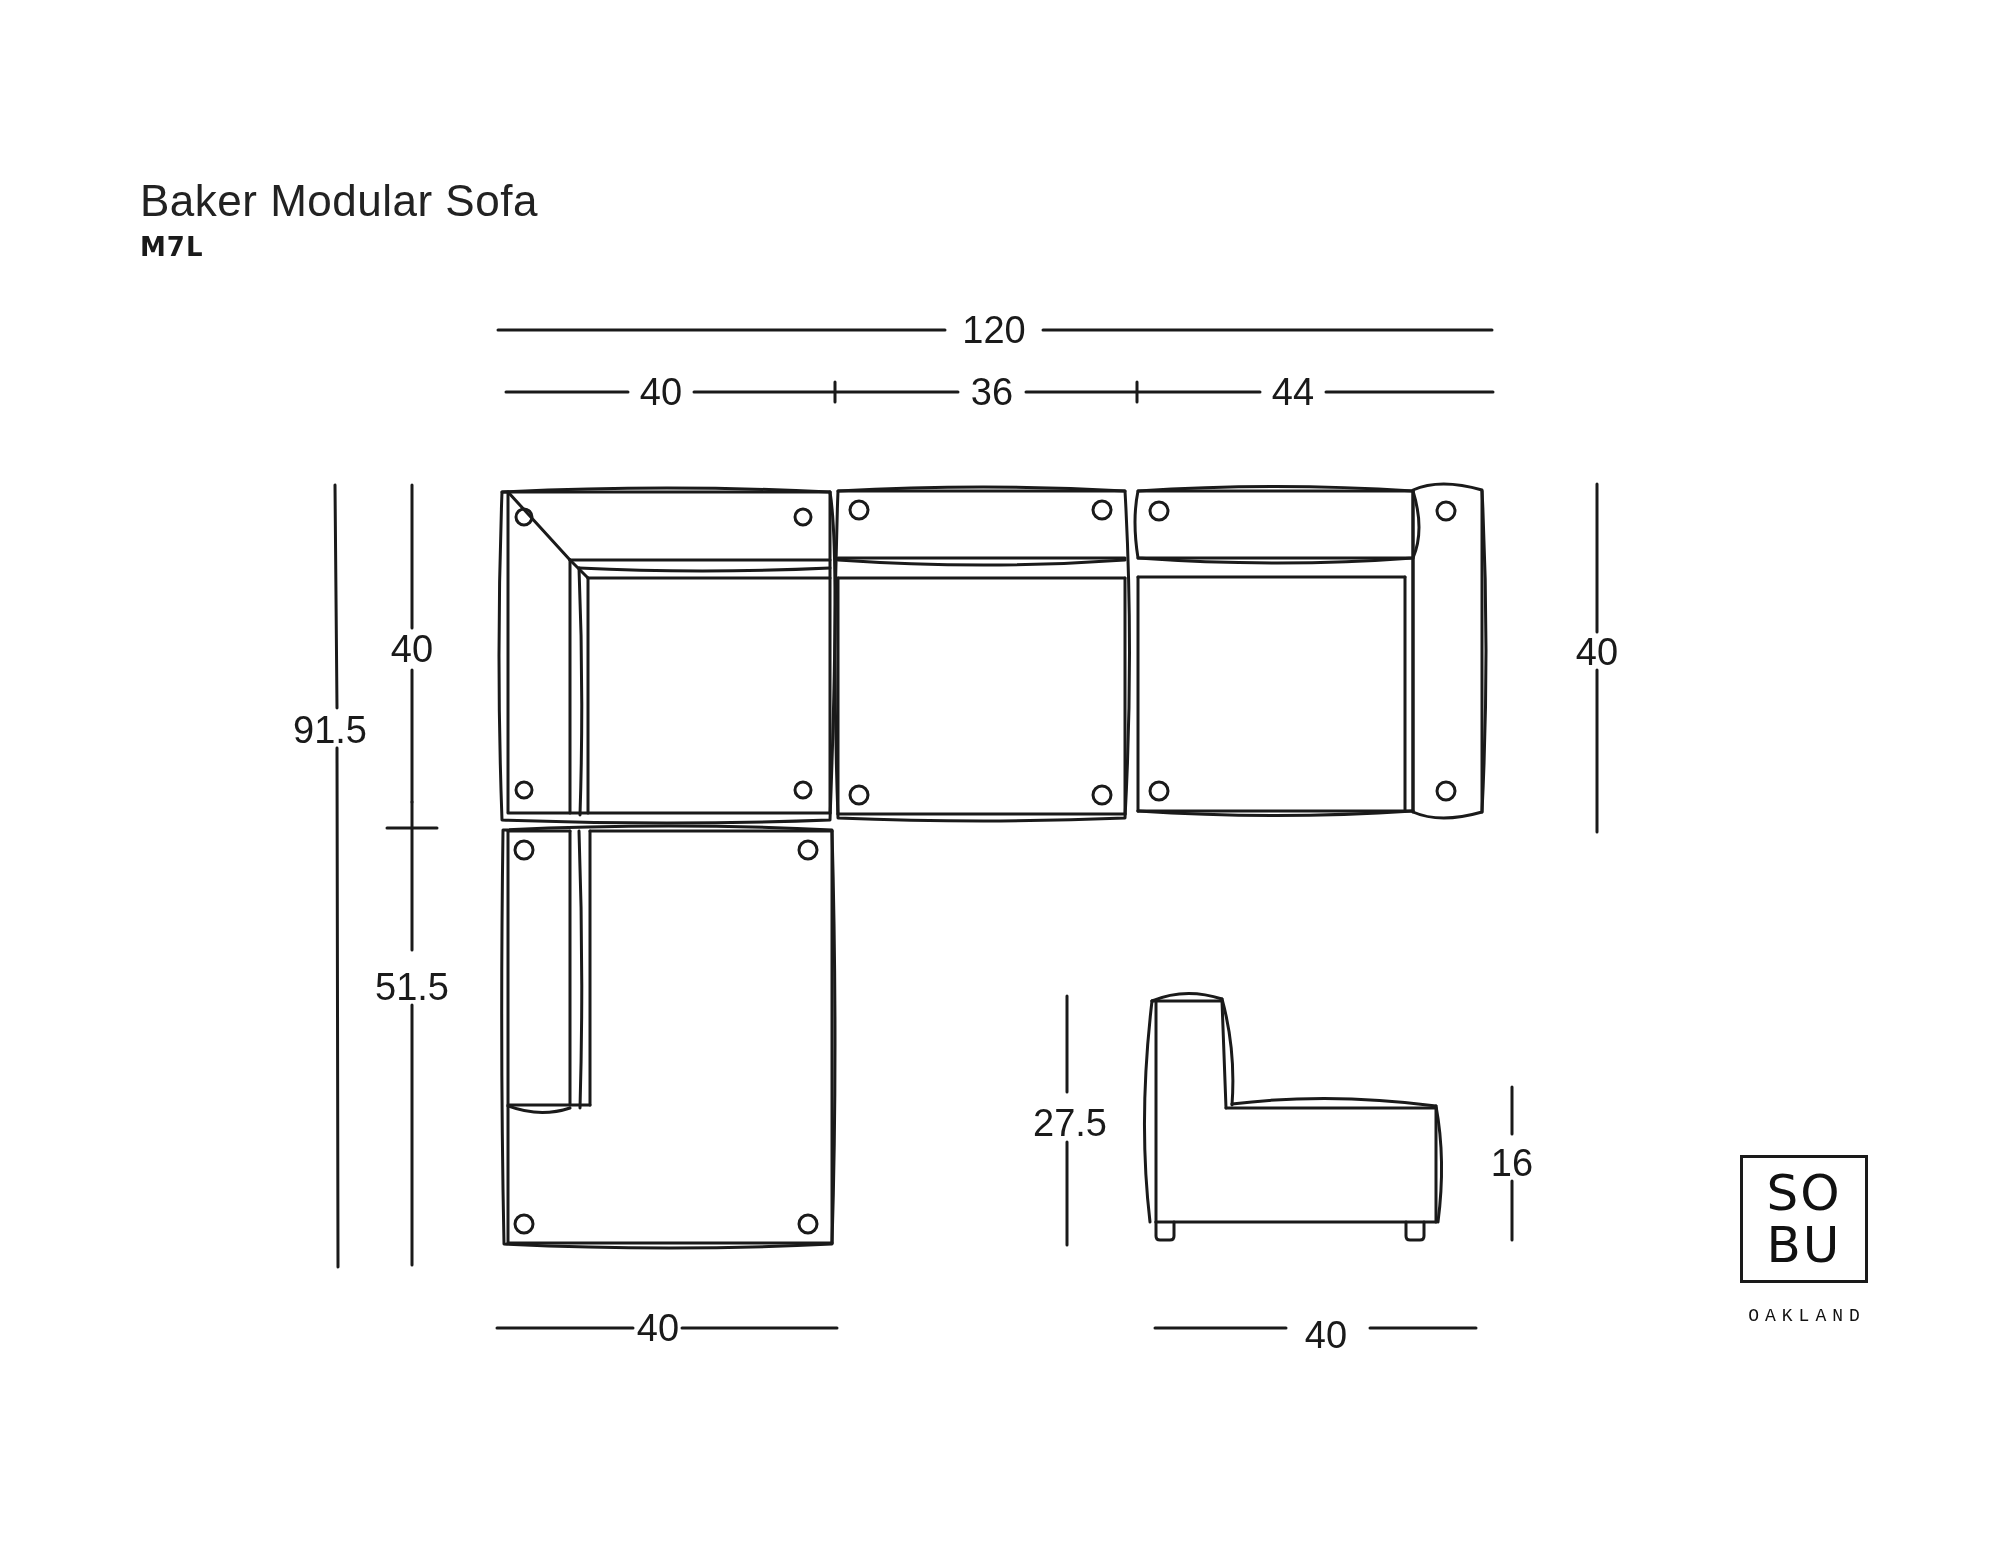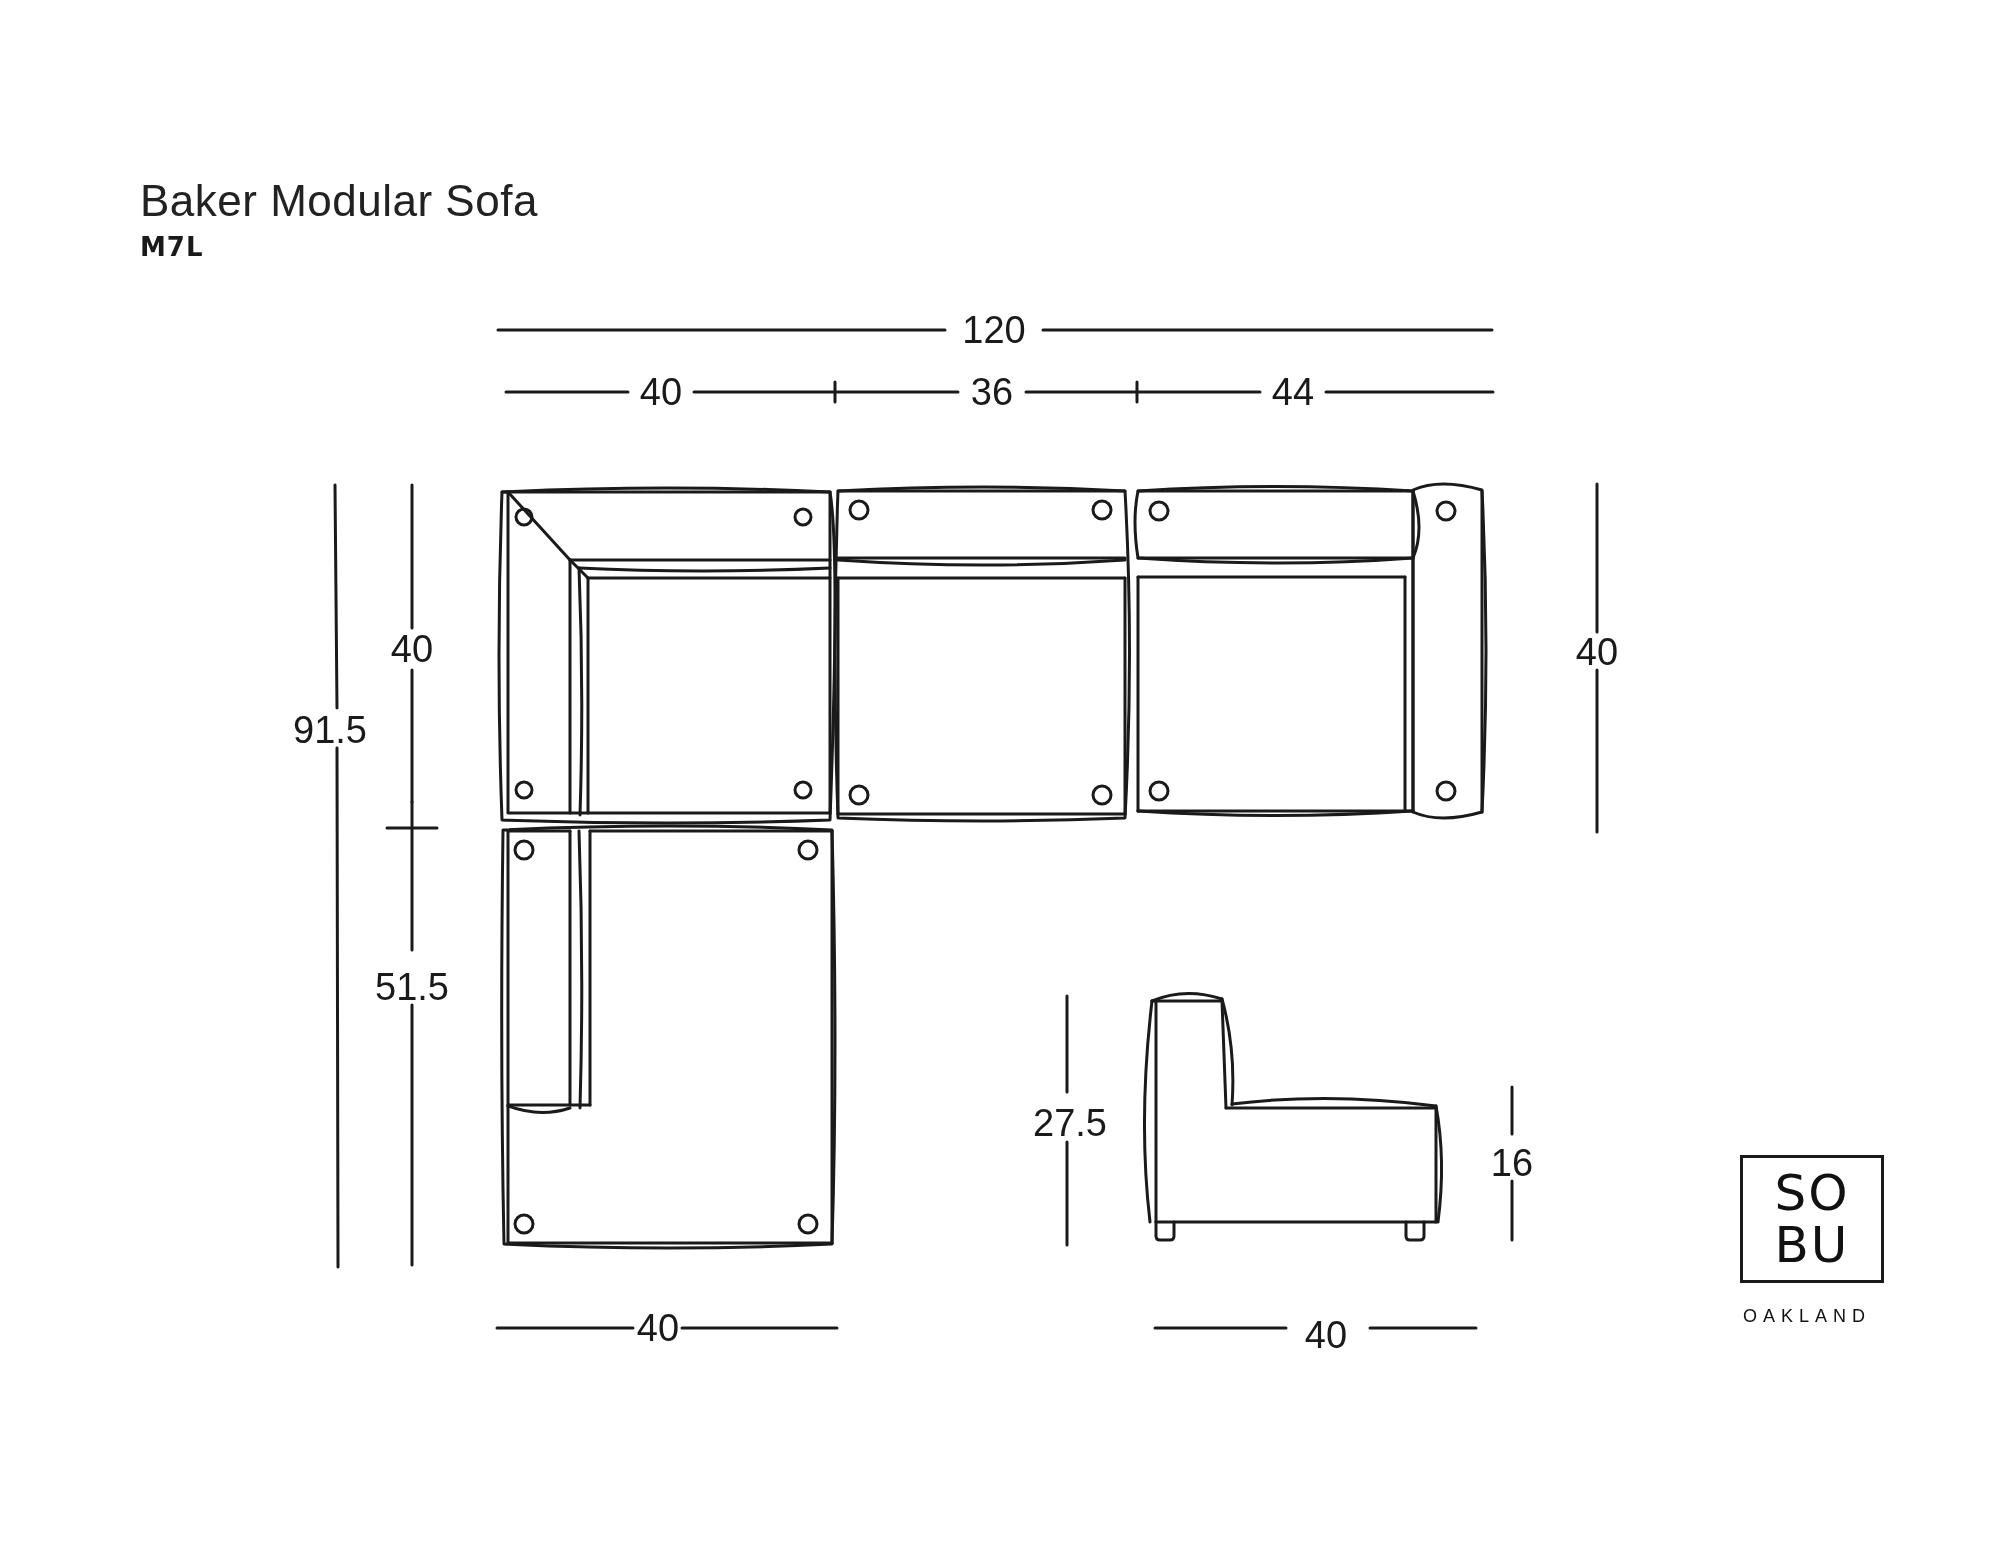--- a/index.html
+++ b/index.html
@@ -1,23 +1,23 @@
 <!DOCTYPE html>
 <html><head>
 <meta charset="utf-8">
 <style>
   html, body { margin: 0; padding: 0; background: #ffffff; }
   body { width: 2000px; height: 1545px; position: relative; overflow: hidden; font-family: "Liberation Sans", sans-serif; color: #1a1a1a; }
   .title { position: absolute; left: 140px; top: 176px; font-family: Liberation Sans, sans-serif; font-size: 44px; font-weight: normal; color: #222; letter-spacing: 0.5px; }
   .model { position: absolute; left: 140px; top: 232px; font-family: "DejaVu Sans", sans-serif; font-size: 26px; font-weight: bold; color: #1a1a1a; letter-spacing: 1px; }
   svg.drawing { position: absolute; left: 0; top: 0; }
   .dim { font-family: "Liberation Sans", sans-serif; font-size: 38px; fill: #1a1a1a; }
-  .logo-box { position: absolute; left: 1740px; top: 1155px; width: 144px; height: 128px; border: 3px solid #1a1a1a; box-sizing: border-box; display: flex; flex-direction: column; align-items: center; justify-content: center; }
+  .logo-box { position: absolute; left: 1740px; top: 1155px; width: 128px; height: 128px; border: 3px solid #1a1a1a; box-sizing: border-box; display: flex; flex-direction: column; align-items: center; justify-content: center; }
   .logo-line { font-family: "DejaVu Sans", sans-serif; font-size: 50px; line-height: 52px; font-weight: normal; letter-spacing: 2px; color: #111; }
-  .logo-sub { position: absolute; left: 1722px; top: 1306px; width: 170px; text-align: center; font-family: Liberation Sans, sans-serif; font-size: 18px; letter-spacing: 6px; color: #111; }
+  .logo-sub { position: absolute; left: 1722px; top: 1306px; width: 170px; text-align: center; font-family: Liberation Mono, monospace; font-size: 18px; letter-spacing: 6px; color: #111; }
 </style>
 </head>
 <body>
 
 <div class="title">Baker Modular Sofa</div>
 <div class="model">M7L</div>
 
 <svg class="drawing" width="2000" height="1545" viewBox="0 0 2000 1545" xmlns="http://www.w3.org/2000/svg">
   <g stroke="#1a1a1a" stroke-width="3" fill="none" stroke-linecap="round" stroke-linejoin="round">
 

